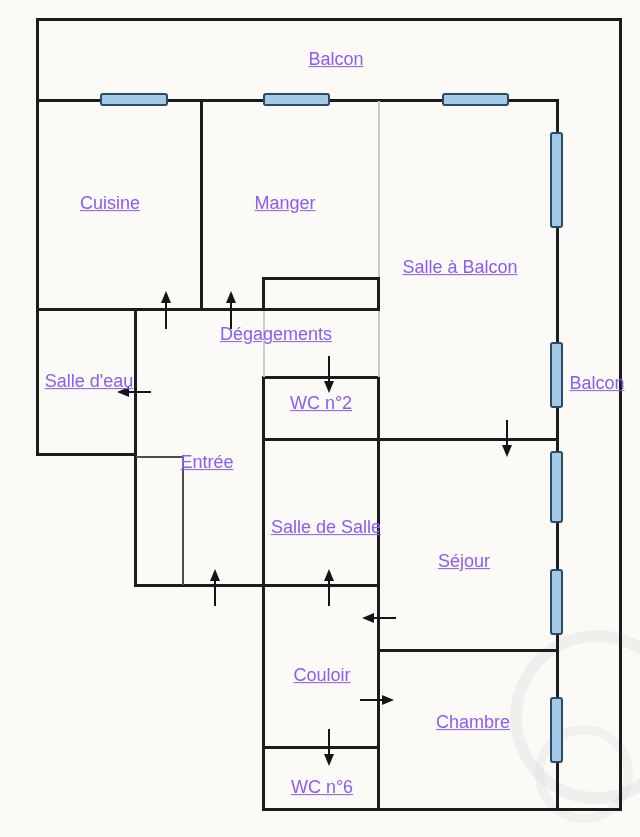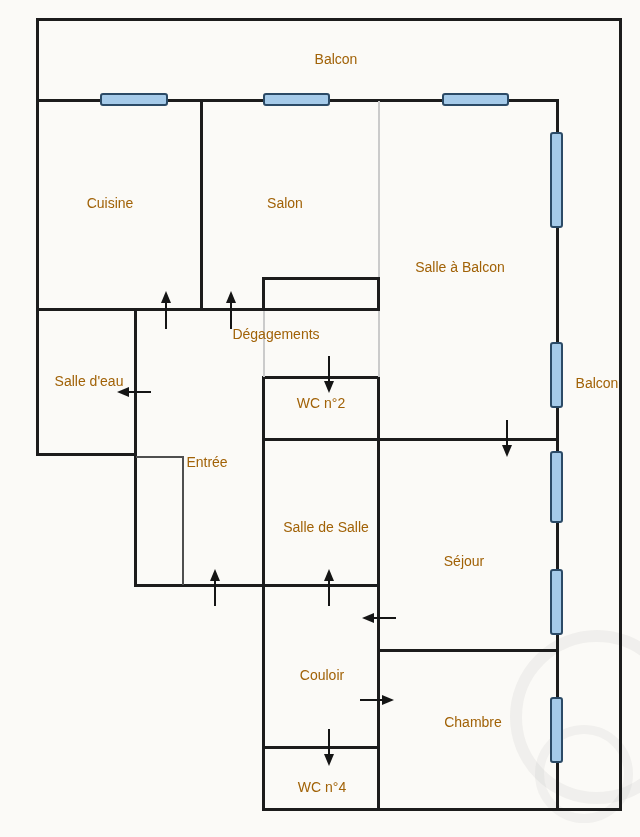--- a/index.html
+++ b/index.html
@@ -12,22 +12,22 @@
     position:relative;width:640px;height:837px;background:#fbfaf7;
   }
   .wall{position:absolute;background:#1c1c1c;}
   .partition-gray{position:absolute;background:#cbcbcb;}
   .partition-dark{position:absolute;background:#4f4f4f;}
   .window-marker{
     position:absolute;background:#a5cae9;border:2px solid #2b4a66;
     border-radius:3px;box-sizing:border-box;
   }
   .room-label{
-    position:absolute;font-size:14px;line-height:1.1;color:#a16207;
-    transform:translate(-50%,-50%);white-space:nowrap;
+    position:absolute;font-size:18px;line-height:1.1;color:#8b5cf6;
+    transform:translate(-50%,-50%);white-space:nowrap;text-decoration:underline;
   }
   .arrow-stem{position:absolute;background:#151515;}
   .arrow-head{position:absolute;width:0;height:0;}
   .watermark{
     position:absolute;border-radius:50%;pointer-events:none;
   }
   .wm-1{left:510px;top:630px;width:150px;height:150px;border:12px solid rgba(170,170,170,0.13);}
   .wm-2{left:535px;top:725px;width:80px;height:80px;border:9px solid rgba(170,170,170,0.12);}
 </style>
 </head>
@@ -84,25 +84,25 @@
     <div class="arrow-head" style="left: 323.5px; top: 569px; border-left: 5.5px solid transparent; border-right: 5.5px solid transparent; border-bottom: 12px solid rgb(21, 21, 21);"></div>
     <div class="arrow-stem" style="left: 328px; top: 579px; width: 2px; height: 27px;"></div>
     <div class="arrow-head" style="left: 362px; top: 612.5px; border-top: 5.5px solid transparent; border-bottom: 5.5px solid transparent; border-right: 12px solid rgb(21, 21, 21);"></div>
     <div class="arrow-stem" style="left: 372px; top: 617px; width: 24px; height: 2px;"></div>
     <div class="arrow-head" style="left: 382px; top: 694.5px; border-top: 5.5px solid transparent; border-bottom: 5.5px solid transparent; border-left: 12px solid rgb(21, 21, 21);"></div>
     <div class="arrow-stem" style="left: 360px; top: 699px; width: 24px; height: 2px;"></div>
     <div class="arrow-head" style="left: 323.5px; top: 754px; border-left: 5.5px solid transparent; border-right: 5.5px solid transparent; border-top: 12px solid rgb(21, 21, 21);"></div>
     <div class="arrow-stem" style="left: 328px; top: 729px; width: 2px; height: 27px;"></div>
     <div class="room-label" style="left: 336px; top: 60px;">Balcon</div>
     <div class="room-label" style="left: 110px; top: 204px;">Cuisine</div>
-    <div class="room-label" style="left: 285px; top: 204px;">Salon</div>
+    <div class="room-label" style="left: 285px; top: 204px;">Manger</div>
     <div class="room-label" style="left: 460px; top: 268px;">Salle à Balcon</div>
     <div class="room-label" style="left: 276px; top: 335px;">Dégagements</div>
     <div class="room-label" style="left: 89px; top: 382px;">Salle d'eau</div>
     <div class="room-label" style="left: 321px; top: 404px;">WC n°2</div>
     <div class="room-label" style="left: 597px; top: 384px;">Balcon</div>
     <div class="room-label" style="left: 207px; top: 463px;">Entrée</div>
     <div class="room-label" style="left: 326px; top: 528px;">Salle de Salle</div>
     <div class="room-label" style="left: 464px; top: 562px;">Séjour</div>
     <div class="room-label" style="left: 322px; top: 676px;">Couloir</div>
     <div class="room-label" style="left: 473px; top: 723px;">Chambre</div>
-    <div class="room-label" style="left: 322px; top: 788px;">WC n°4</div>
+    <div class="room-label" style="left: 322px; top: 788px;">WC n°6</div>
   </div>
 
 </body></html>

